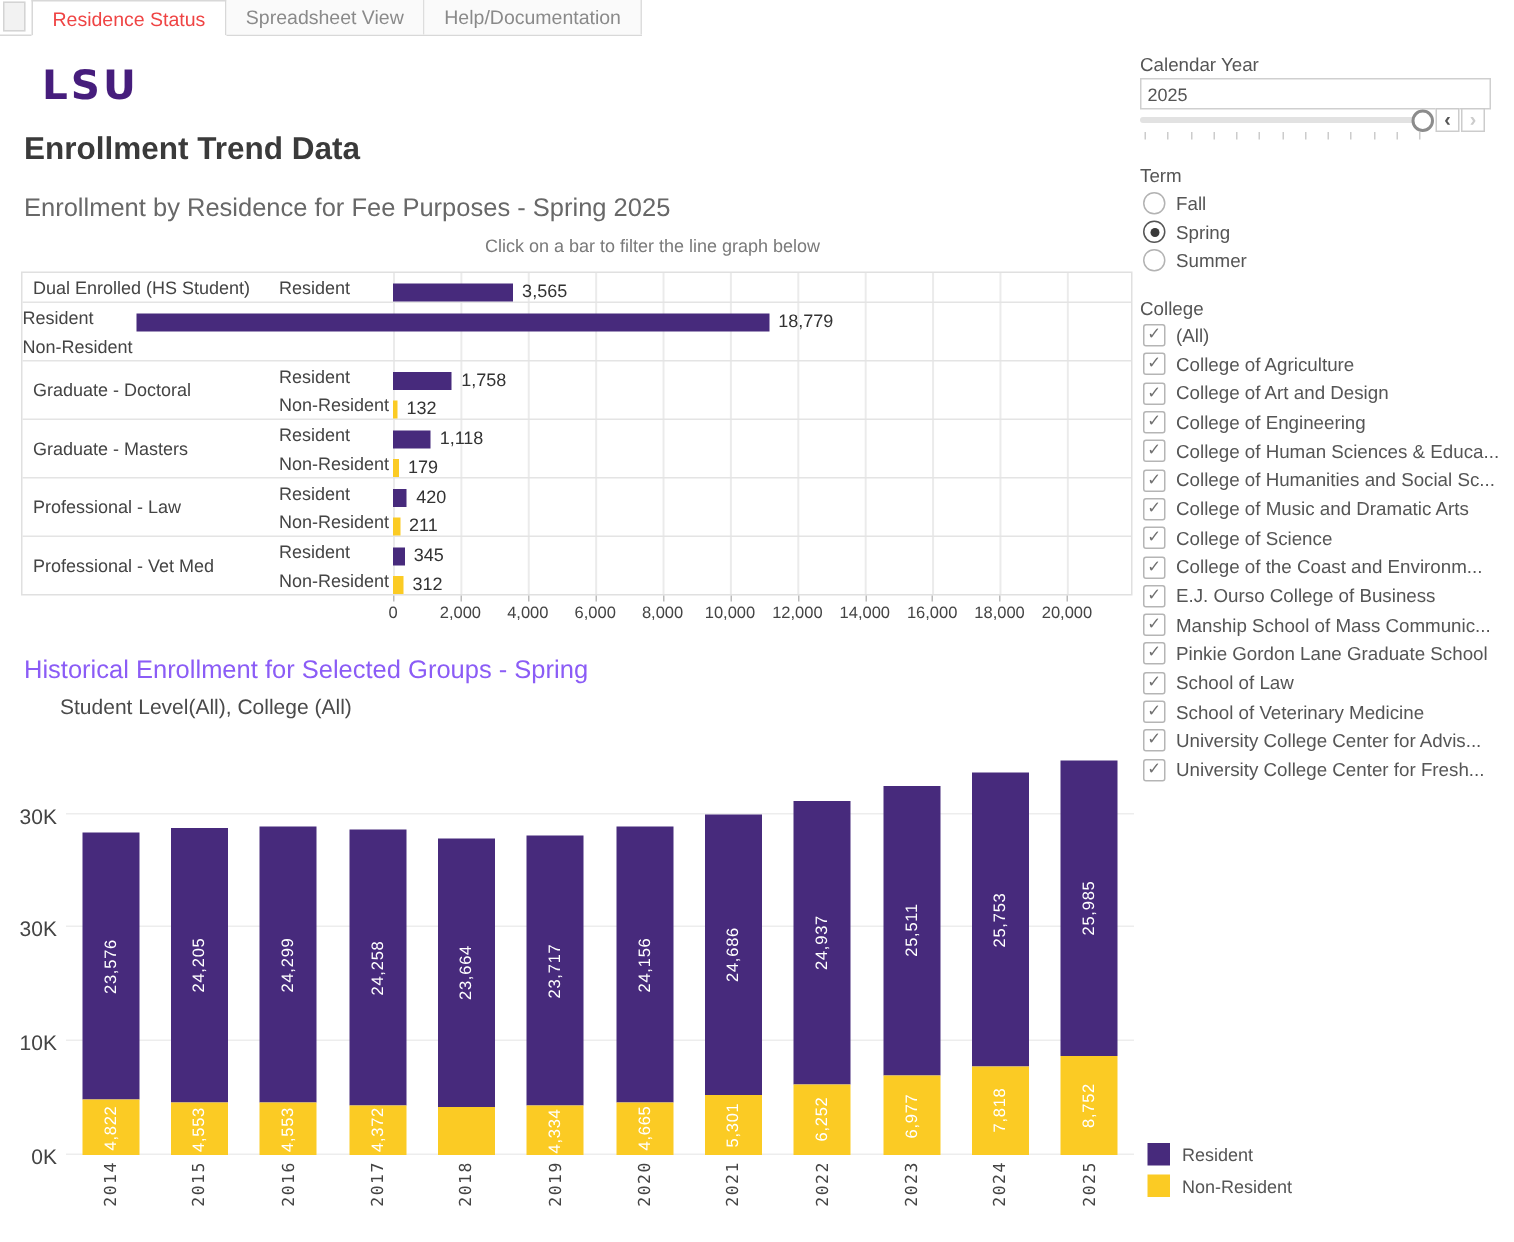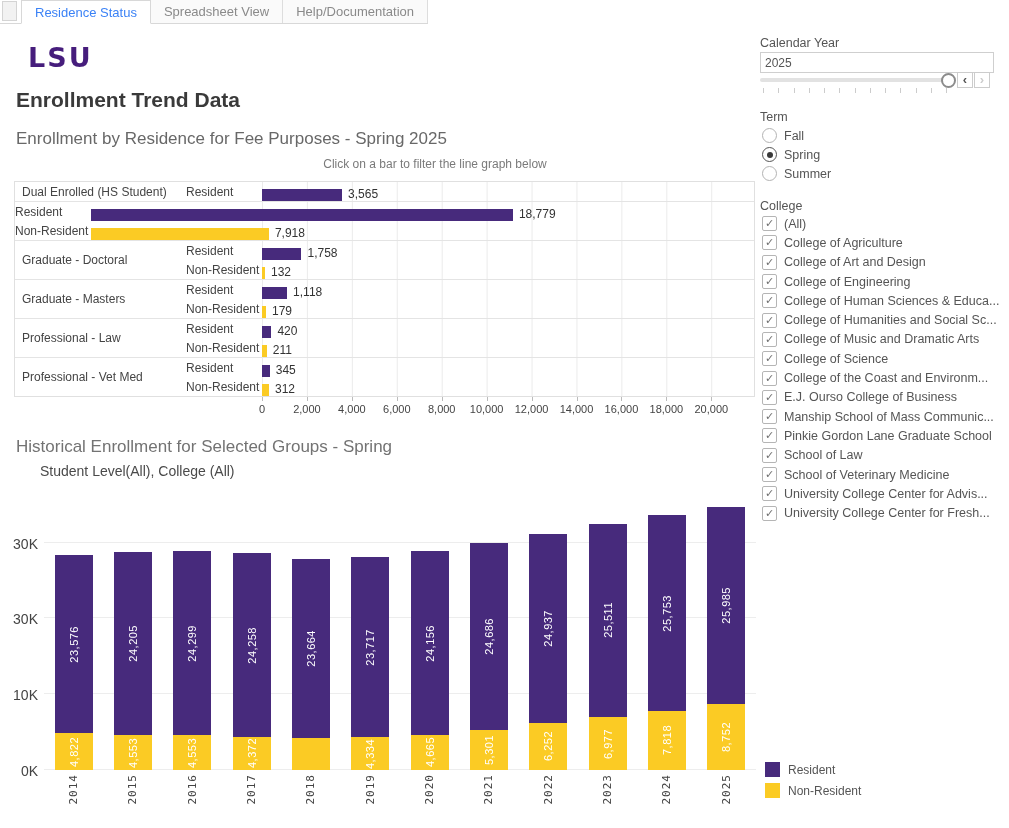--- a/index.html
+++ b/index.html
@@ -5,21 +5,21 @@
   html,body{margin:0;padding:0;background:#fff;}
   .app{position:relative;width:1009px;height:828px;background:#fff;overflow:hidden;
        font-family:"Liberation Sans",sans-serif;}
 
   
   .tabbar{position:absolute;top:0;left:0;display:flex;align-items:stretch;height:23px;
           border-bottom:1px solid #d8d8d8;}
   .tab-stub{width:13px;margin:1px 4px 2px 2px;background:#f2f2f2;border:1px solid #d4d4d4;}
   .tab{padding:0 13px;display:flex;align-items:center;font-size:13px;color:#8a8a8a;
        background:#fafafa;border-right:1px solid #ddd;white-space:nowrap;cursor:default;}
-  .tab.active{background:#fff;color:#3b82f6;border:1px solid #d8d8d8;border-bottom:1px solid #fff;
+  .tab.active{background:#fff;color:#ef4444;border:1px solid #d8d8d8;border-bottom:1px solid #fff;
        margin-bottom:-1px;font-weight:400;}
 
   
   .lsu{position:absolute;left:28px;top:42px;font-size:27px;font-weight:900;color:#461D7C;
        letter-spacing:2px;font-family:"DejaVu Sans",sans-serif;}
   .page-title{position:absolute;left:16px;top:88px;font-size:21px;font-weight:600;color:#3a3a3a;}
   .c1-title{position:absolute;left:16px;top:129px;font-size:17px;color:#686868;}
   .c1-hint{position:absolute;left:435px;top:157px;transform:translateX(-50%);
            font-size:12px;color:#7a7a7a;white-space:nowrap;}
 
@@ -37,21 +37,21 @@
   .c1-sub{width:76px;flex:none;font-size:12px;color:#444;}
   .c1-plot{flex:1;position:relative;height:100%;display:flex;align-items:flex-end;z-index:1;}
   .c1-bar{height:12px;flex:none;}
   .c1-val{font-size:12px;color:#333;margin-left:6px;white-space:nowrap;}
   .c1-axis{position:absolute;left:262px;top:397px;width:494px;height:22px;}
   .c1-tickmark{position:absolute;width:1px;height:4px;background:#bbb;top:0;}
   .c1-tick{position:absolute;transform:translateX(-50%);font-size:11px;color:#444;top:6px;
            white-space:nowrap;}
 
   
-  .c2-title{position:absolute;left:16px;top:437px;font-size:17px;color:#737373;}
+  .c2-title{position:absolute;left:16px;top:437px;font-size:17px;color:#8b5cf6;}
   .c2-sub{position:absolute;left:40px;top:463px;font-size:14px;color:#4a4a4a;}
   .c2-yaxis{position:absolute;left:10px;top:497px;width:30px;height:273px;}
   .c2-ylabel{position:absolute;right:2px;font-size:14px;color:#444;}
   .c2-wrap{position:absolute;left:44px;top:497px;width:712px;height:273px;}
   .c2-gridline{position:absolute;left:0;right:0;height:1px;background:#ededed;}
   .c2-bars{position:absolute;left:0;top:0;width:100%;height:100%;display:flex;
            align-items:flex-end;}
   .c2-slot{flex:1;display:flex;justify-content:center;align-items:flex-end;height:100%;}
   .c2-stack{width:38px;display:flex;flex-direction:column;}
   .c2-seg{width:100%;display:flex;align-items:center;justify-content:center;overflow:hidden;}
@@ -136,24 +136,20 @@
           <div class="c1-rows">
             <div class="c1-row">
               <div class="c1-sub">Resident</div>
               <div class="c1-plot">
                 <div class="c1-bar" style="width: 421.884px; background: rgb(71, 42, 124);"></div>
                 <span class="c1-val">18,779</span>
               </div>
             </div>
             <div class="c1-row">
               <div class="c1-sub">Non-Resident</div>
-              <div class="c1-plot">
-                <div class="c1-bar" style="width: 177.884px; background: rgb(251, 203, 36);"></div>
-                <span class="c1-val">7,918</span>
-              </div>
             </div>
           </div>
         </div>
         <div class="c1-group">
           <div class="c1-cat">Graduate - Doctoral</div>
           <div class="c1-rows">
             <div class="c1-row">
               <div class="c1-sub">Resident</div>
               <div class="c1-plot">
                 <div class="c1-bar" style="width: 39.4948px; background: rgb(71, 42, 124);"></div>

